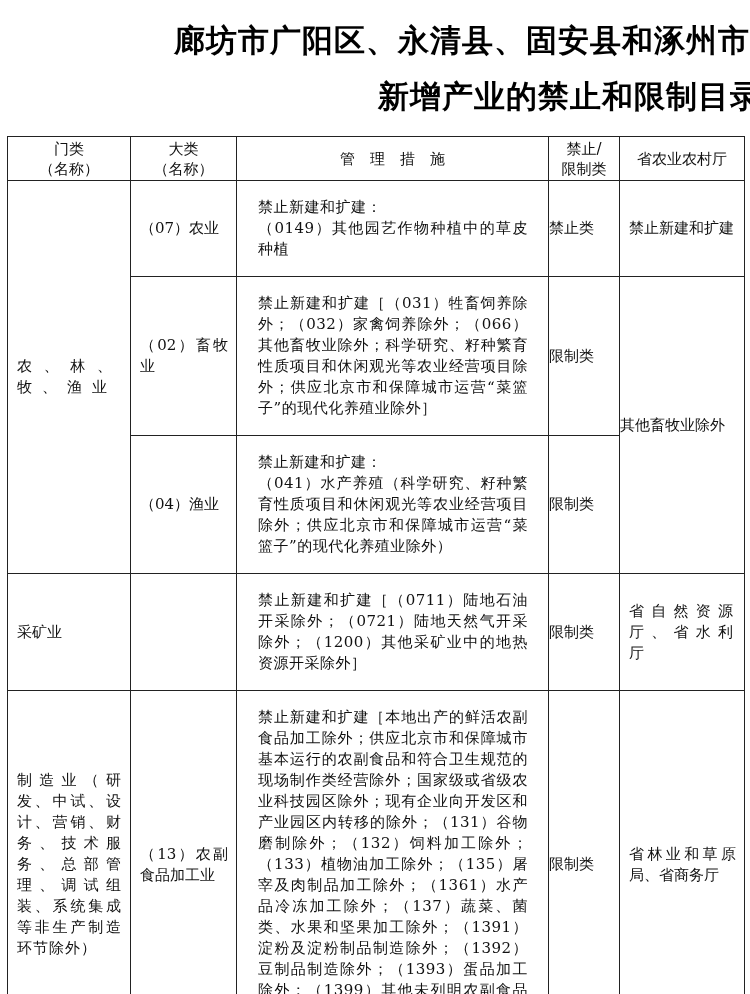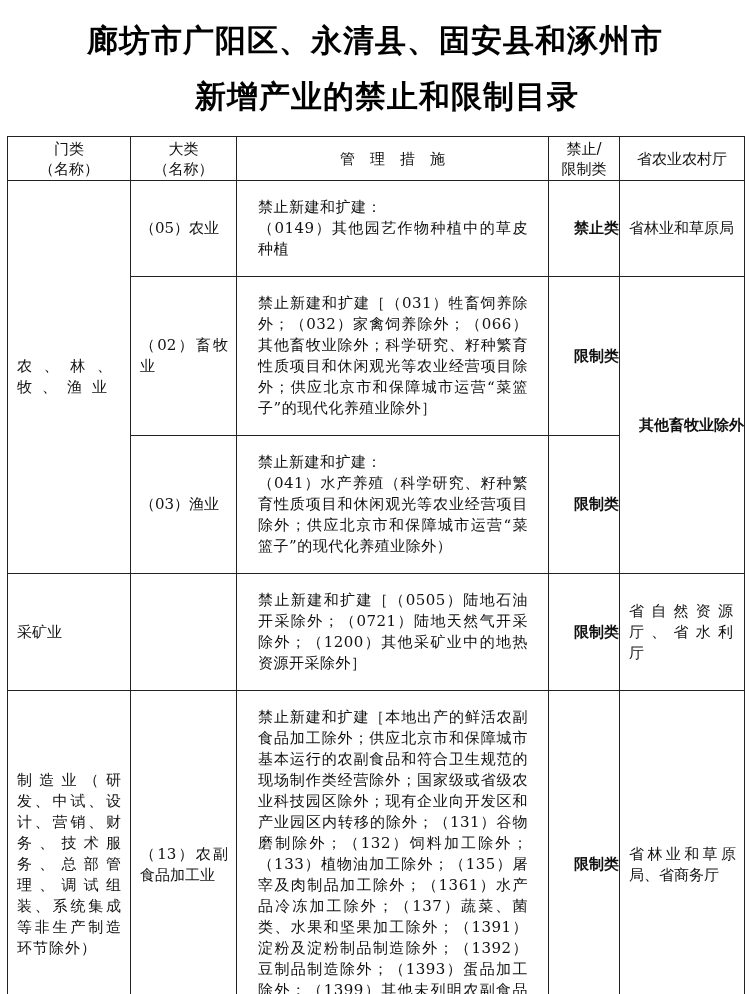--- a/index.html
+++ b/index.html
@@ -1,25 +1,25 @@
 <!DOCTYPE html>
 <html><head>
 <meta charset="utf-8">
 <style>
   html, body { margin:0; padding:0; background:#ffffff; }
   body { width:750px; height:994px; position:relative; overflow:hidden; font-family:"DejaVu Serif","Liberation Serif",serif; color:#111; }
-  .title { position:absolute; left:0; width:750px; text-align:center; font-family:"DejaVu Serif","Liberation Serif",serif; font-weight:bold; font-size:31px; letter-spacing:1px; color:#000; }
+  .title { position:absolute; left:0; width:750px; text-align:right; font-family:"DejaVu Serif","Liberation Serif",serif; font-weight:bold; font-size:31px; letter-spacing:1px; color:#000; }
   .t1 { top:20px; }
   .t2 { top:76px;padding-left:12px; }
   table { position:absolute; left:7px; top:136px; border-collapse:collapse; table-layout:fixed; width:737px; }
   td, th { border:1.5px solid #222; padding:0; vertical-align:middle; font-size:15px; line-height:21px; font-weight:normal; }
   th { font-family:"DejaVu Sans","Liberation Sans",sans-serif; text-align:center; font-size:15px; line-height:20px; }
   td { font-family:"DejaVu Serif","Liberation Serif",serif; }
   .pad { padding:4px 8px 4px 9px; text-align:justify; }
-  .center { text-align:right;font-weight:bold; }
+  .center { text-align:left; }
   .measures { padding:4px 8px 4px 9px; text-align:justify; letter-spacing:0.5px; }
   .measures p { margin:12px; }
 </style>
 </head>
 <body>
 
 <div class="title t1">廊坊市广阳区、永清县、固安县和涿州市</div>
 <div class="title t2">新增产业的禁止和限制目录</div>
 
 <table>
@@ -45,50 +45,50 @@
       <div>禁止/</div>
       <div>限制类</div>
     </th>
     <th>省农业农村厅</th>
   </tr>
 
   <tr style="height:87px">
     <td rowspan="3" class="pad">
       <span style="letter-spacing:10px;">农、林、牧、渔业</span>
     </td>
-    <td class="pad">（05）农业</td>
+    <td class="pad">（07）农业</td>
     <td class="measures">
       <p style="white-space:pre-line;">禁止新建和扩建：
 （0149）其他园艺作物种植中的草皮种植</p>
     </td>
     <td class="center">禁止类</td>
-    <td class="pad">省林业和草原局</td>
+    <td class="pad">禁止新建和扩建</td>
   </tr>
   <tr style="height:157px">
     <td class="pad">（02）畜牧业</td>
     <td class="measures">
       <p>禁止新建和扩建［（031）牲畜饲养除外；（032）家禽饲养除外；（066）其他畜牧业除外；科学研究、籽种繁育性质项目和休闲观光等农业经营项目除外；供应北京市和保障城市运营“菜篮子”的现代化养殖业除外］</p>
     </td>
     <td class="center">限制类</td>
     <td rowspan="2" class="center">其他畜牧业除外</td>
   </tr>
   <tr style="height:122px">
-    <td class="pad">（03）渔业</td>
+    <td class="pad">（04）渔业</td>
     <td class="measures">
       <p style="white-space:pre-line;">禁止新建和扩建：
 （041）水产养殖（科学研究、籽种繁育性质项目和休闲观光等农业经营项目除外；供应北京市和保障城市运营“菜篮子”的现代化养殖业除外）</p>
     </td>
     <td class="center">限制类</td>
   </tr>
 
   <tr style="height:105px">
     <td class="pad">采矿业</td>
     <td class="pad"></td>
     <td class="measures">
-      <p>禁止新建和扩建［（0505）陆地石油开采除外；（0721）陆地天然气开采除外；（1200）其他采矿业中的地热资源开采除外］</p>
+      <p>禁止新建和扩建［（0711）陆地石油开采除外；（0721）陆地天然气开采除外；（1200）其他采矿业中的地热资源开采除外］</p>
     </td>
     <td class="center">限制类</td>
     <td class="pad" style="letter-spacing:3px;">省自然资源厅、省水利厅</td>
   </tr>
 
   <tr style="height:325px">
     <td class="pad" style="letter-spacing:1px;">制造业（研发、中试、设计、营销、财务、技术服务、总部管理、调试组装、系统集成等非生产制造环节除外）</td>
     <td class="pad">（13）农副食品加工业</td>
     <td class="measures">
       <p>禁止新建和扩建［本地出产的鲜活农副食品加工除外；供应北京市和保障城市基本运行的农副食品和符合卫生规范的现场制作类经营除外；国家级或省级农业科技园区除外；现有企业向开发区和产业园区内转移的除外；（131）谷物磨制除外；（132）饲料加工除外；（133）植物油加工除外；（135）屠宰及肉制品加工除外；（1361）水产品冷冻加工除外；（137）蔬菜、菌类、水果和坚果加工除外；（1391）淀粉及淀粉制品制造除外；（1392）豆制品制造除外；（1393）蛋品加工除外；（1399）其他未列明农副食品加工除外］</p>

